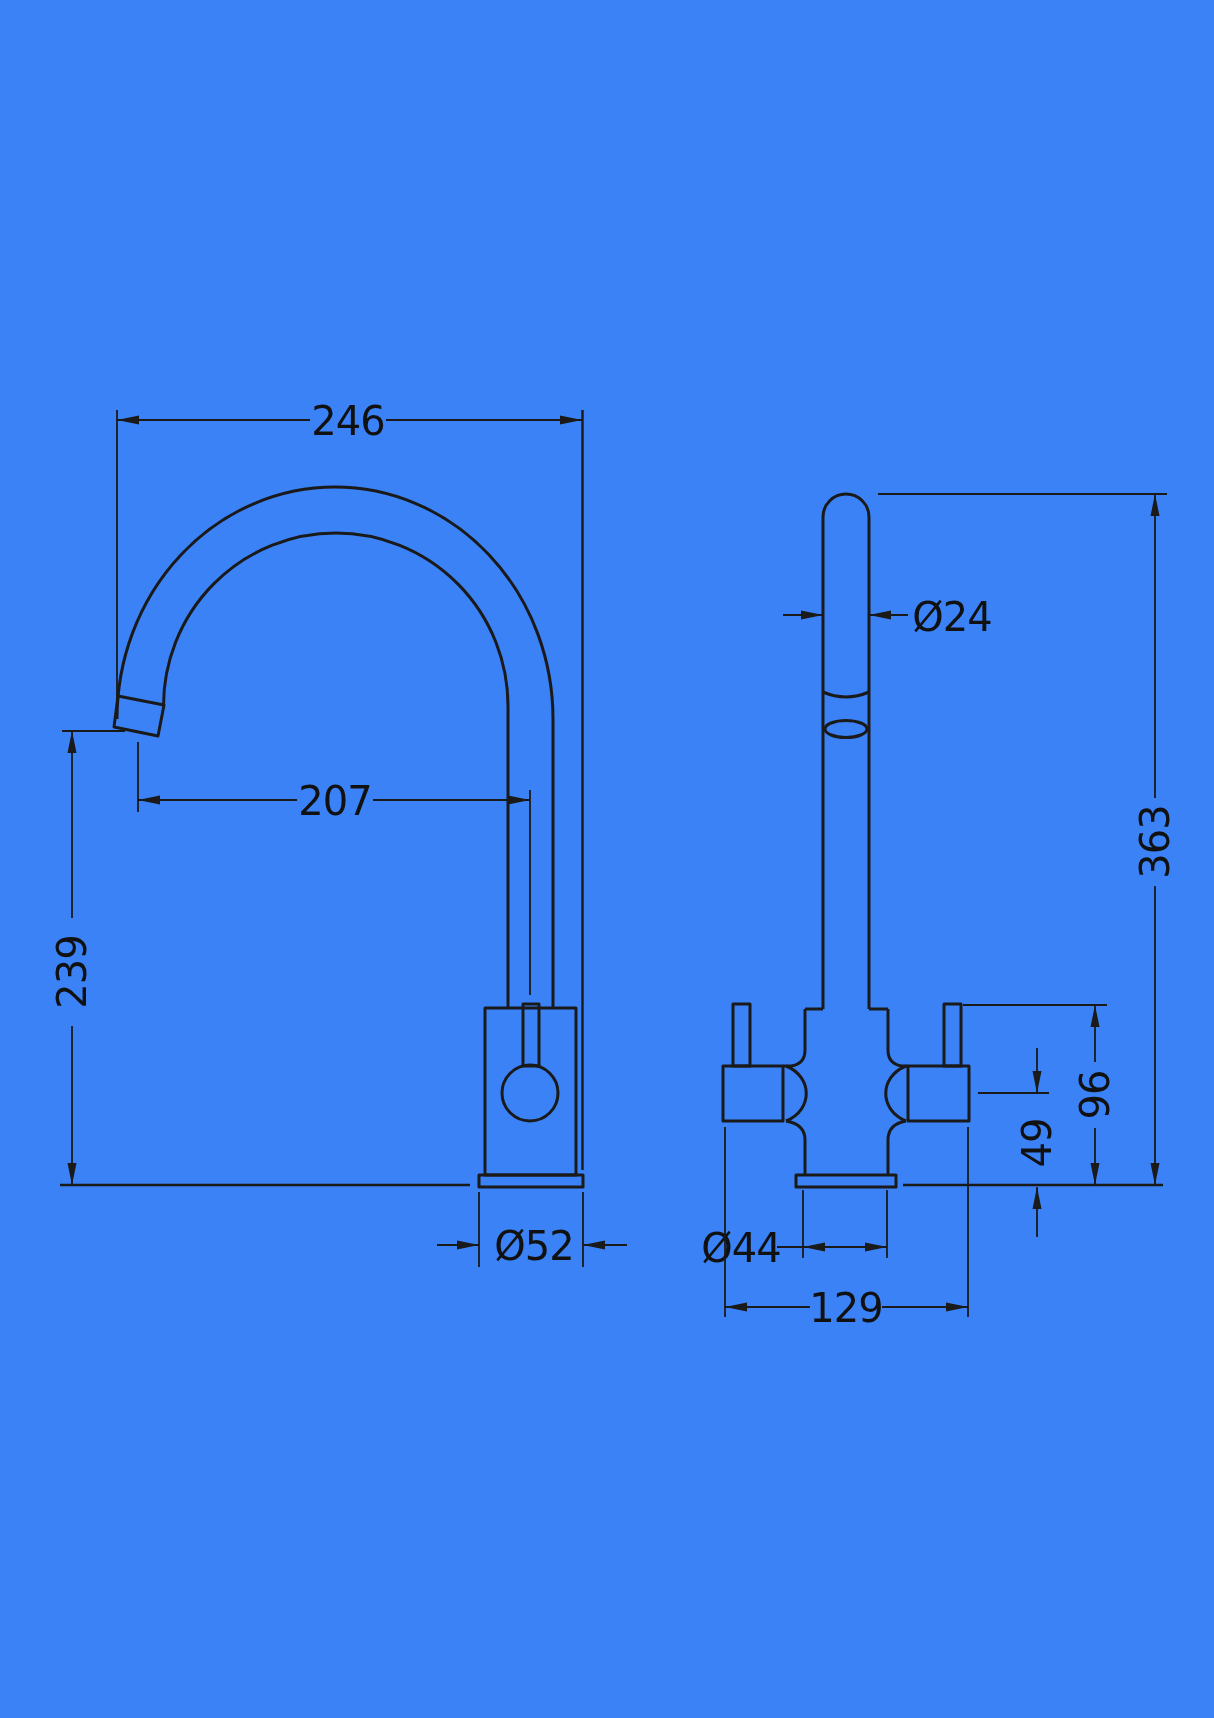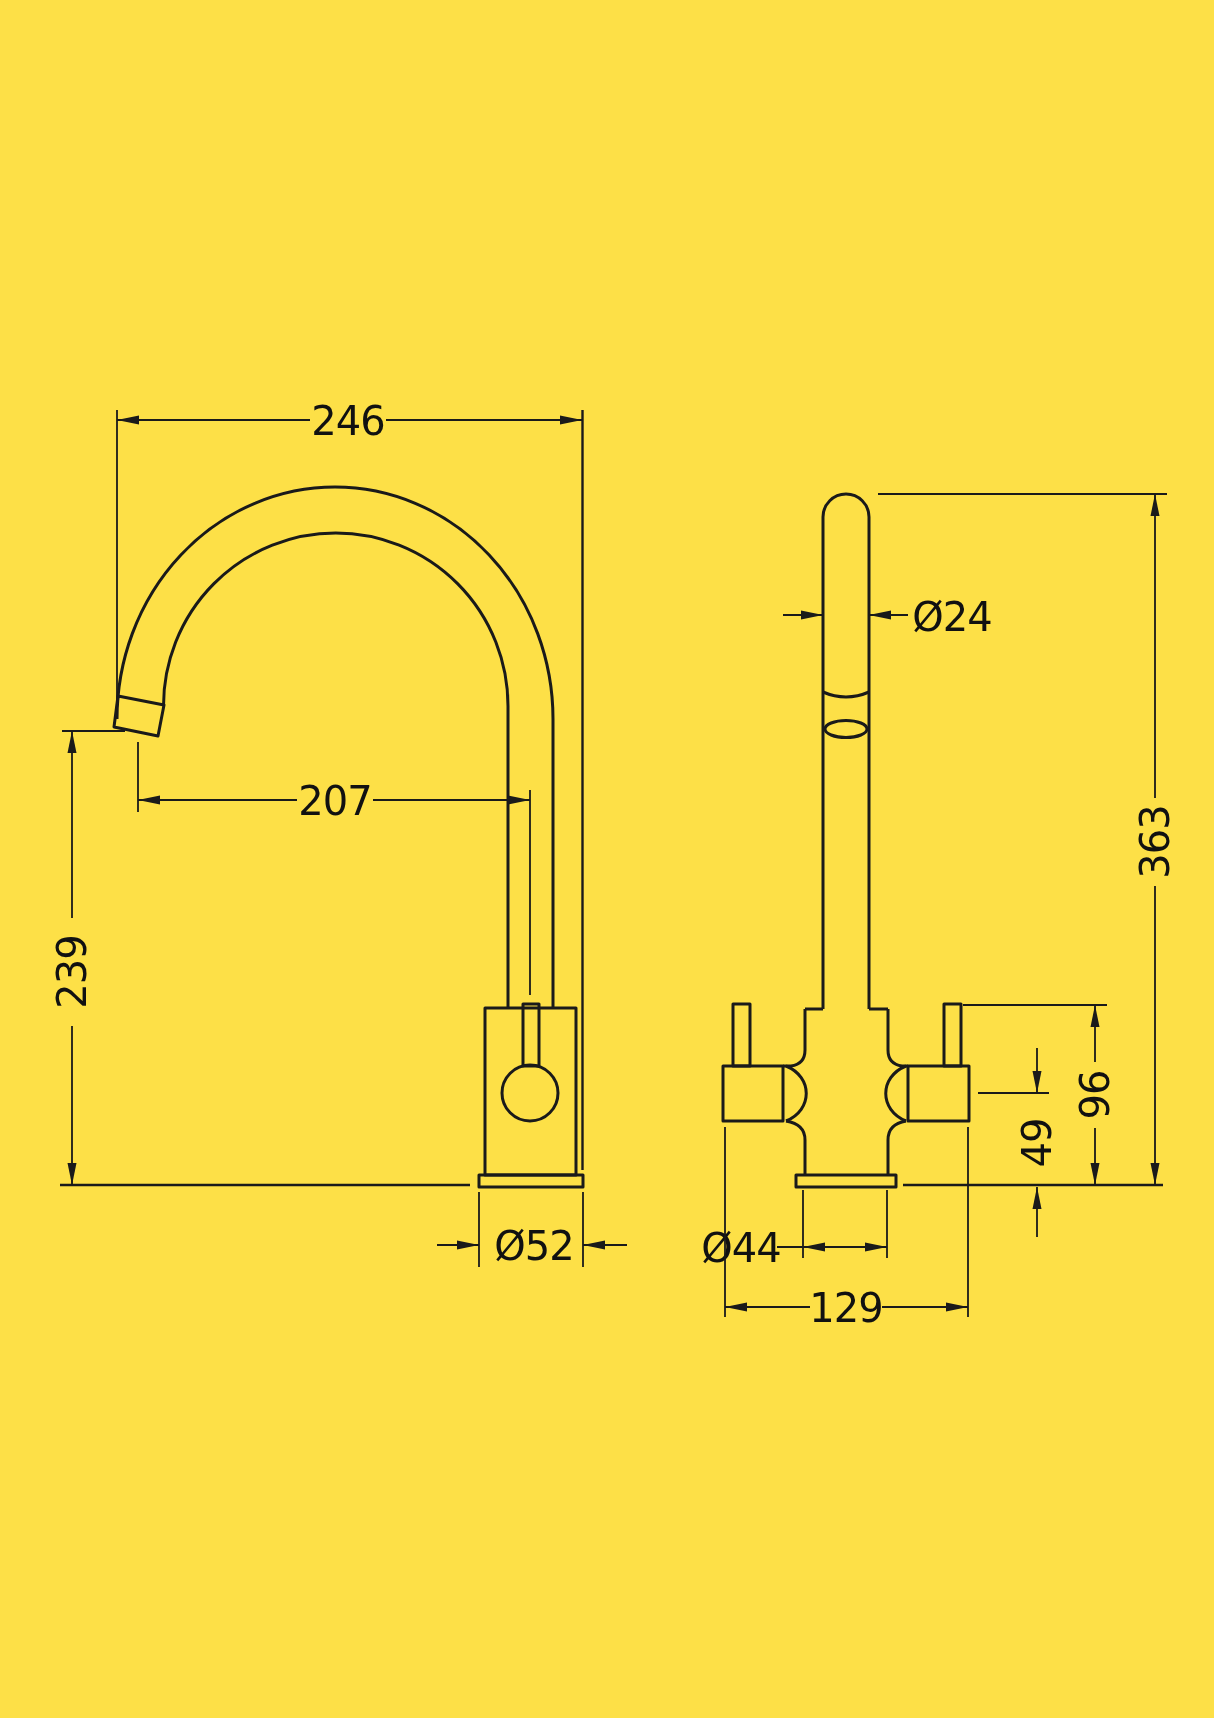--- a/index.html
+++ b/index.html
@@ -7,21 +7,21 @@
     padding: 0;
     background: #ffffff;
     width: 1214px;
     height: 1718px;
     font-family: "DejaVu Sans", sans-serif;
   }
   .page {
     position: relative;
     width: 1214px;
     height: 1718px;
-    background: #fde047;
+    background: #3b82f6;
     overflow: hidden;
   }
   svg { display: block; }
   .obj {
     fill: none;
     stroke: #1a1a1a;
     stroke-width: 3;
     stroke-linecap: butt;
     stroke-linejoin: round;
   }

